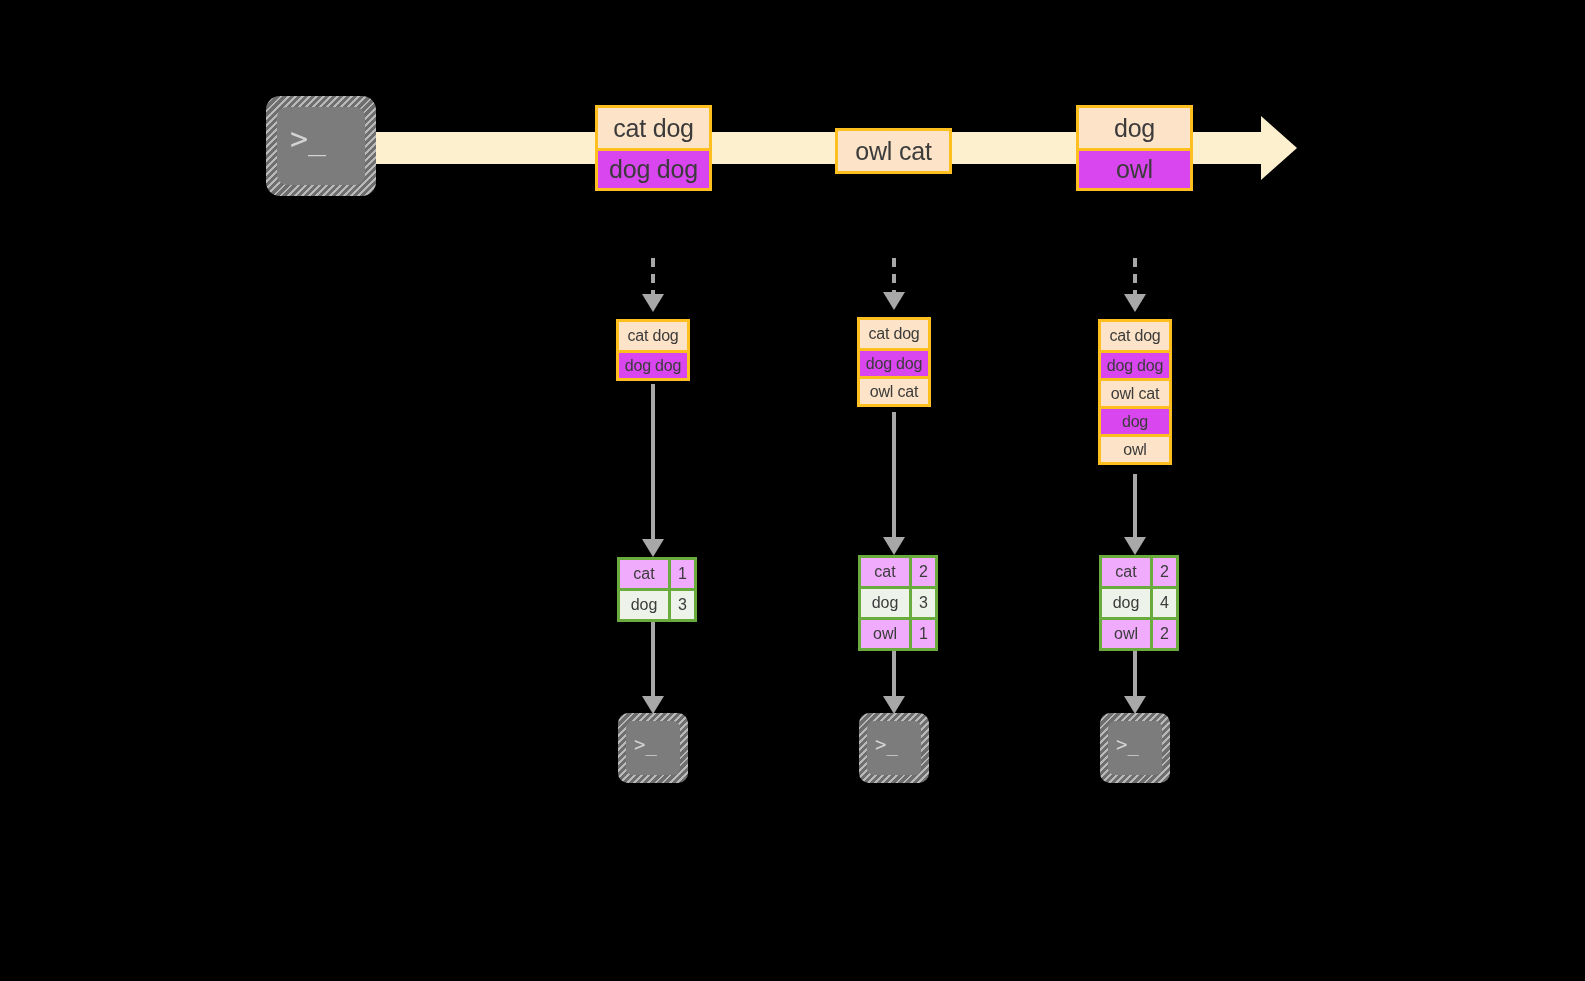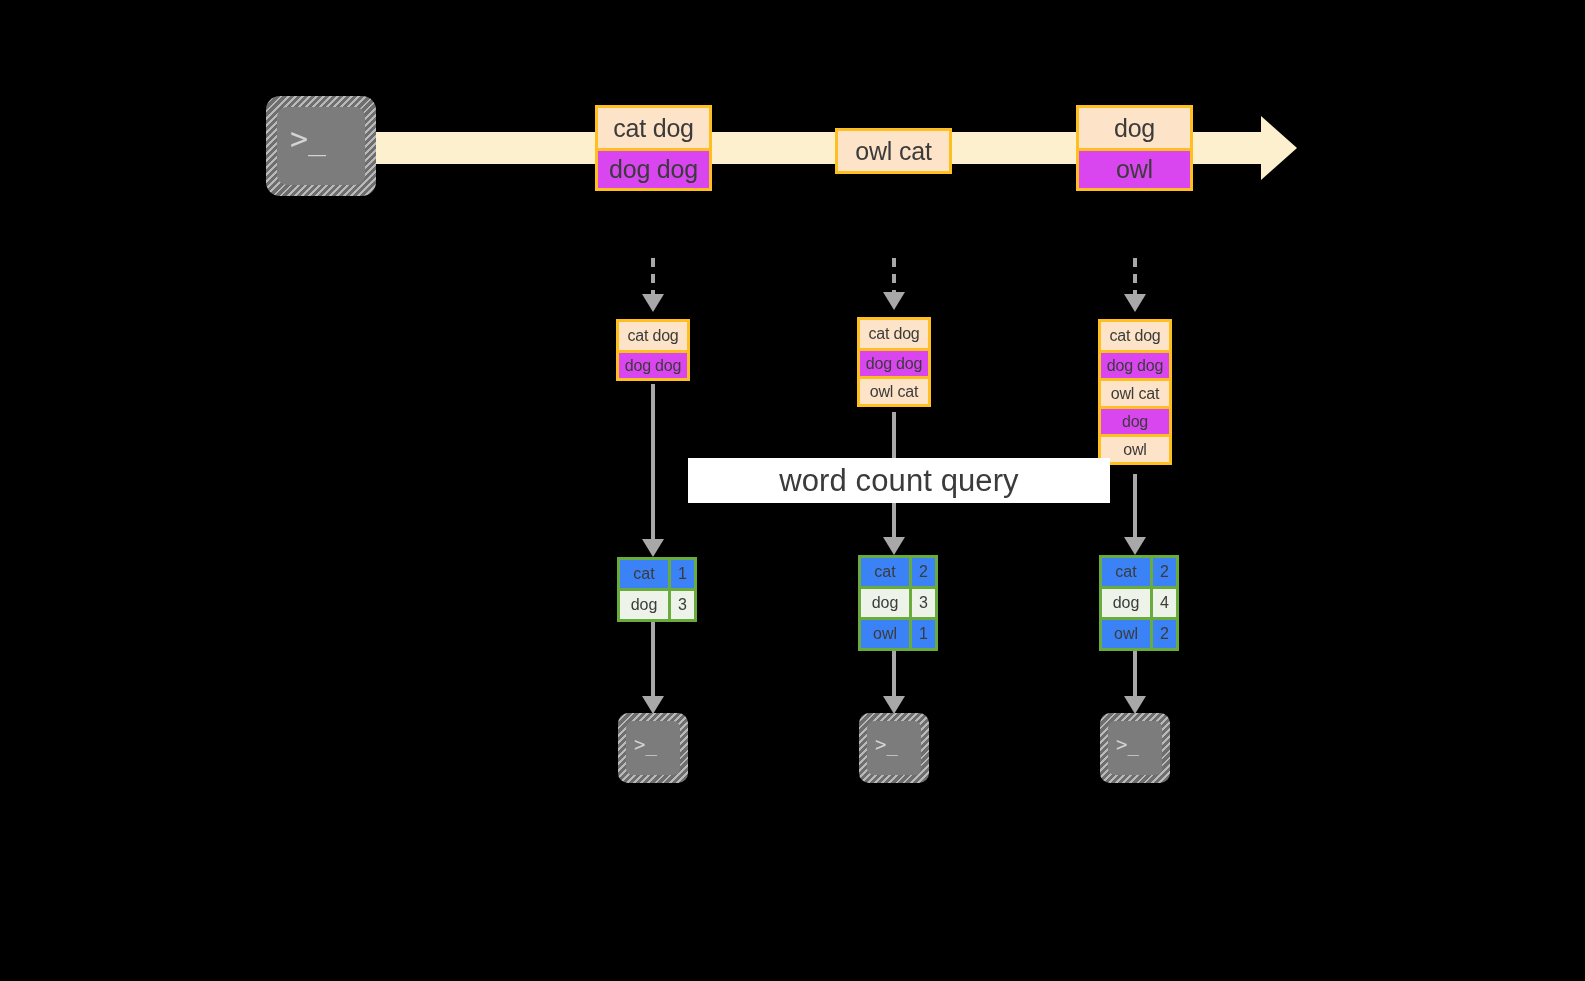--- a/index.html
+++ b/index.html
@@ -109,21 +109,21 @@
     display: flex;
     align-items: center;
     justify-content: center;
     color: #3b3b3b;
     font-size: 16px;
     height: 28px;
     white-space: nowrap;
   }
   .res-cell.key { width: 48px; }
   .res-cell.val { width: 26px; border-left: 3px solid #6aab3e; }
-  .res-row.dark  .res-cell { background: #3b82f6; }
+  .res-row.dark  .res-cell { background: #f0abfc; }
   .res-row.light .res-cell { background: #eef3ea; }
 
   
   .arrow-stem {
     position: absolute;
     background: #a8a8a8;
     width: 4px;
   }
   .arrow-stem.dashed {
     background: none;
@@ -280,17 +280,14 @@
 
   <div class="arrow-stem" style="left:1133px; top:651px; height:53px;"></div>
   <div class="arrow-head" style="left:1124px; top:696px;"></div>
 
   <div class="terminal small" style="left:1100px; top:713px;">
     <div class="inner">
       <span class="prompt">&gt;_</span>
     </div>
   </div>
 
-  <div class="query-band" style="left:688px; top:458px; width:422px; height:45px;">
-    <span class="txt">word count query</span>
-  </div>
 
 </div>
 
 </body></html>

